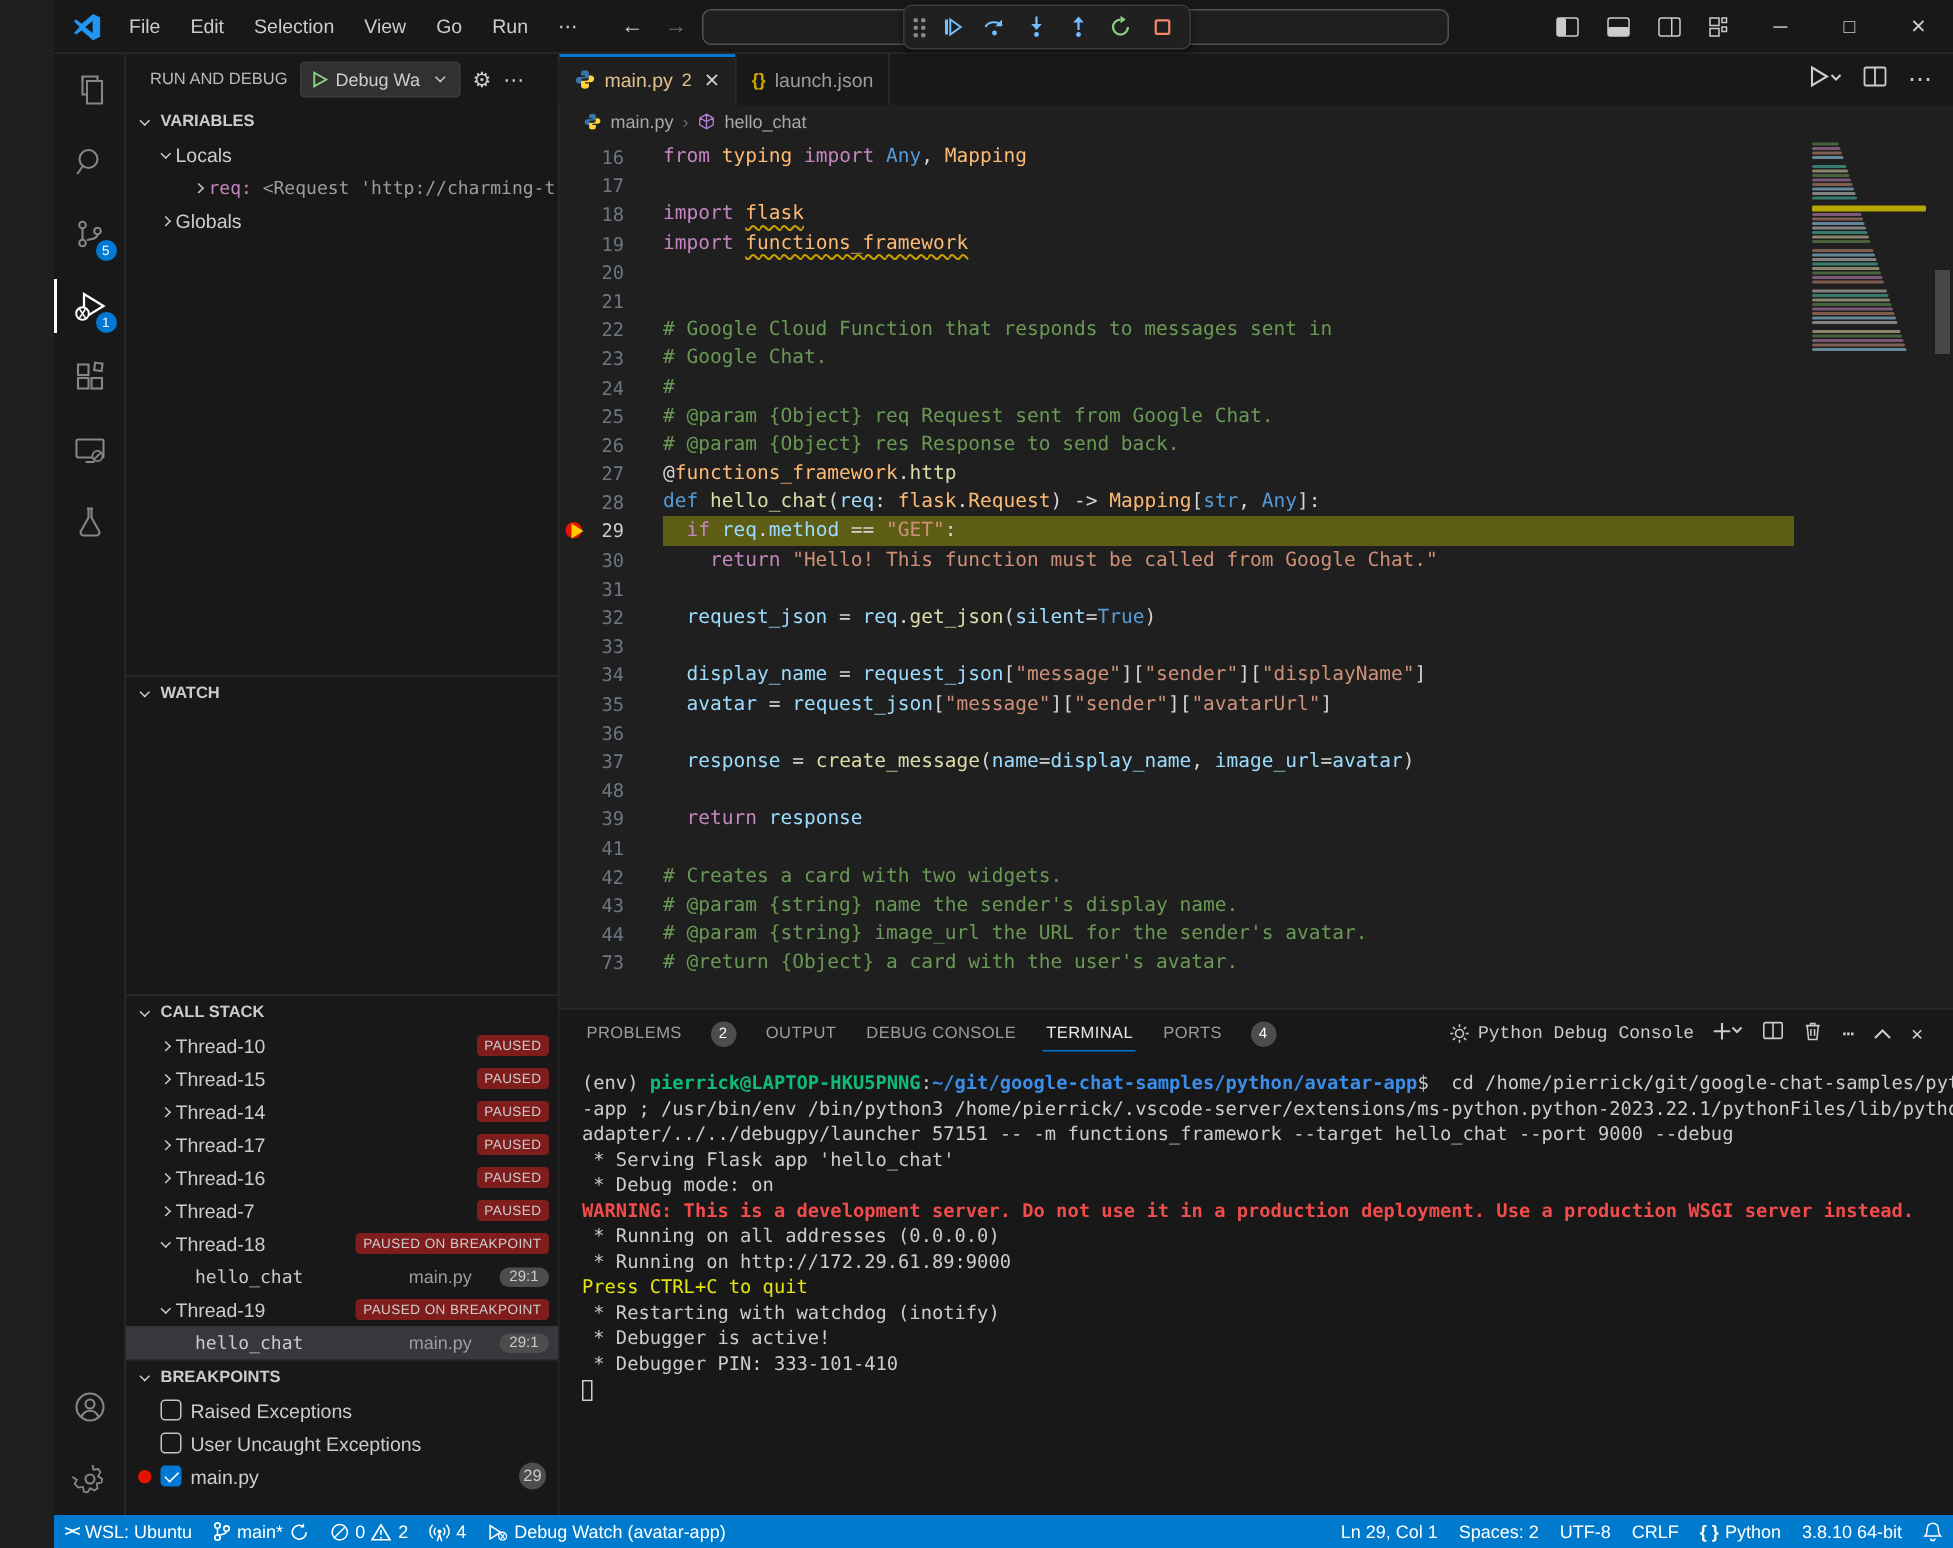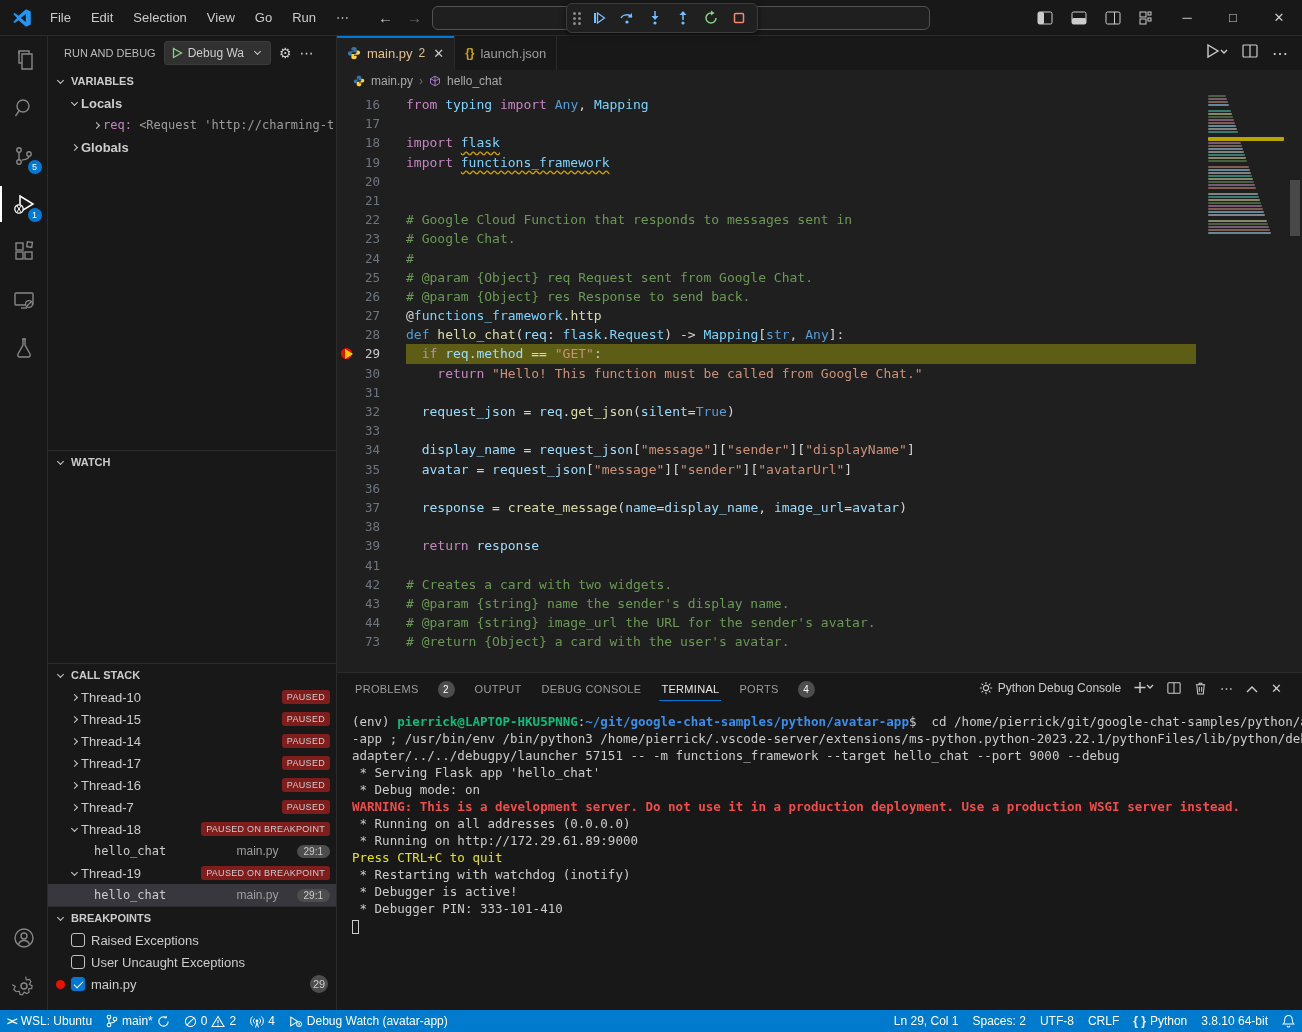--- a/index.html
+++ b/index.html
@@ -1,18 +1,18 @@
 <!DOCTYPE html>
 <html><head>
 <meta charset="utf-8">
 <style>
   * { margin:0; padding:0; box-sizing:border-box; }
   html,body { width:1302px; height:1032px; overflow:hidden; background:#1f1f1f;
     font-family:"Liberation Sans", sans-serif; color:#cccccc; }
-  .app { width:1302px; height:1032px; display:flex; flex-direction:column; position:relative; }
+  .app { width:1302px; height:1032px; display:flex; flex-direction:column; position:relative;padding-left:36px; }
 
   
   .titlebar { height:36px; background:#181818; border-bottom:1px solid #2b2b2b;
     display:flex; align-items:center; position:relative; flex:none; }
   .vscode-logo { width:20px; height:20px; margin:0 10px 0 12px; }
   .menus { display:flex; gap:4px; font-size:13px; color:#cccccc; }
   .menus span { padding:4px 8px; border-radius:4px; cursor:default; }
   .nav-arrows { position:absolute; left:378px; display:flex; gap:14px; font-size:15px; color:#cccccc; }
   .nav-arrows .fwd { color:#6e6e6e; }
   .command-center { position:absolute; left:432px; top:6px; width:498px; height:24px;
@@ -52,21 +52,21 @@
     display:flex; align-items:center; gap:5px; padding:0 6px; font-size:12px; color:#cccccc; }
   .sb-header .ico { color:#cccccc; font-size:14px; }
   .section { border-top:1px solid #2b2b2b; display:flex; flex-direction:column; min-height:0; }
   .sec-head { height:22px; display:flex; align-items:center; gap:4px; padding-left:4px;
     font-size:11px; font-weight:bold; color:#cccccc; flex:none; }
   .chev { width:5px; height:5px; border-right:1.4px solid #cccccc; border-bottom:1.4px solid #cccccc;
     display:inline-block; flex:none; }
   .chev.down { transform:rotate(45deg); margin:-2px 4px 0 6px; }
   .chev.right { transform:rotate(-45deg); margin:0 4px 0 6px; }
   .tree-row { height:22px; display:flex; align-items:center; color:#cccccc; }
-  .tree-row .bold { font-weight:bold; }
+  .tree-row .bold { font-weight:normal; }
   .req-name { color:#c586c0; font-family:"DejaVu Sans Mono", monospace; font-size:12px; }
   .req-val { color:#9d9d9d; font-family:"DejaVu Sans Mono", monospace; font-size:12px; white-space:pre; overflow:hidden; }
   .sec-vars { height:380px; }
   .sec-watch { height:213px; }
   .sec-stack { height:243px; }
   .sec-bp { flex:1; }
   .stack-rows { overflow:hidden; }
   .stack-row { height:22px; display:flex; align-items:center; padding-right:6px; }
   .stack-row.sel { background:#37373d; }
   .stack-label { white-space:nowrap; }
@@ -104,40 +104,40 @@
   .cline { display:flex; height:19.2px; line-height:19.2px; }
   .gut { width:69px; flex:none; display:flex; align-items:center; justify-content:flex-end;
     padding-right:26px; color:#6e7681; position:relative; font-size:12.5px; }
   .gut .lnum.active { color:#cccccc; }
   .bpmark { position:absolute; left:4px; top:3px; width:13px; height:13px; }
   .bpmark::before { content:""; position:absolute; left:0; top:1px; width:11px; height:11px; background:#e51400; border-radius:50%; }
   .bpmark::after { content:""; position:absolute; left:4px; top:2px; border-left:8px solid #ffcc00;
     border-top:5px solid transparent; border-bottom:5px solid transparent; }
   .ccontent { flex:1; white-space:pre; margin-right:106px; }
   .cline.hl .ccontent { background:rgba(255,255,0,.28); }
-  .fg{color:#d4d4d4} .pink{color:#c586c0} .blue{color:#569cd6} .teal{color:#7dd3fc}
+  .fg{color:#d4d4d4} .pink{color:#c586c0} .blue{color:#569cd6} .teal{color:#fdba74}
   .yellow{color:#dcdcaa} .lblue{color:#9cdcfe} .str{color:#ce9178} .com{color:#6a9955}
   .sq { text-decoration:underline; text-decoration-style:wavy; text-decoration-color:#c8a000; text-underline-offset:3px; }
 
   .minimap { position:absolute; top:3px; right:18px; width:76px; }
   .mm-line { height:2px; margin-bottom:1px; border-radius:1px; }
   .mm-hl { background:#b8a600 !important; }
   .scrollbar { position:absolute; top:0; right:0; width:14px; bottom:0; }
   .sb-thumb { position:absolute; top:88px; right:2px; width:10px; height:56px; background:rgba(121,121,121,.45); }
 
   
   .panel { height:338px; background:#181818; border-top:1px solid #2b2b2b; display:flex; flex-direction:column; flex:none; }
   .panel-tabs { height:32px; display:flex; align-items:center; padding:0 8px; flex:none; }
   .ptab { display:flex; align-items:center; gap:19px; padding:0 10px; height:100%; font-size:11px;
     color:#9d9d9d; letter-spacing:.3px; position:relative; }
   .ptab.active { color:#e7e7e7; }
   .ptab.active::after { content:""; position:absolute; left:8px; right:8px; bottom:4px; height:1.5px; background:#0078d4; }
   .ptab-badge { background:#4d4d4d; color:#ffffff; font-size:10px; min-width:17px; height:17px;
     border-radius:9px; display:flex; align-items:center; justify-content:center; }
-  .panel-actions { margin-left:auto; display:flex; align-items:flex-start; gap:13px; color:#cccccc; padding-right:12px; font-size:13px; }
+  .panel-actions { margin-left:auto; display:flex; align-items:center; gap:13px; color:#cccccc; padding-right:12px; font-size:13px;font-family:Liberation Mono, monospace; }
   .pdc { display:flex; align-items:center; gap:5px; font-size:12px; color:#cccccc; }
   .terminal { flex:1; padding:8px 0 0 15px; font-family:"DejaVu Sans Mono", monospace;
     font-size:12.5px; line-height:17px; overflow:hidden; }
   .tline { white-space:pre; }
   .tfg{color:#cccccc} .tgreen{color:#0dbc79; font-weight:bold} .tblue{color:#3b8eea; font-weight:bold}
   .tred{color:#f14c4c; font-weight:bold} .tyellow{color:#e5e510}
   .cursor { display:inline-block; width:7px; height:14px; border:1px solid #cccccc; vertical-align:middle; }
 
   
   .statusbar { height:22px; background:#007acc; color:#ffffff; display:flex; align-items:center;
@@ -620,21 +620,21 @@
               <div class="ccontent"></div>
             </div>
             <div class="cline">
               <div class="gut">
                 <span class="lnum">37</span>
               </div>
               <div class="ccontent"><span class="fg">  </span><span class="lblue">response</span><span class="fg"> = </span><span class="yellow">create_message</span><span class="fg">(</span><span class="lblue">name</span><span class="fg">=</span><span class="lblue">display_name</span><span class="fg">, </span><span class="lblue">image_url</span><span class="fg">=</span><span class="lblue">avatar</span><span class="fg">)</span></div>
             </div>
             <div class="cline">
               <div class="gut">
-                <span class="lnum">38</span>
+                <span class="lnum">48</span>
               </div>
               <div class="ccontent"></div>
             </div>
             <div class="cline">
               <div class="gut">
                 <span class="lnum">39</span>
               </div>
               <div class="ccontent"><span class="fg">  </span><span class="pink">return </span><span class="lblue">response</span></div>
             </div>
             <div class="cline">

